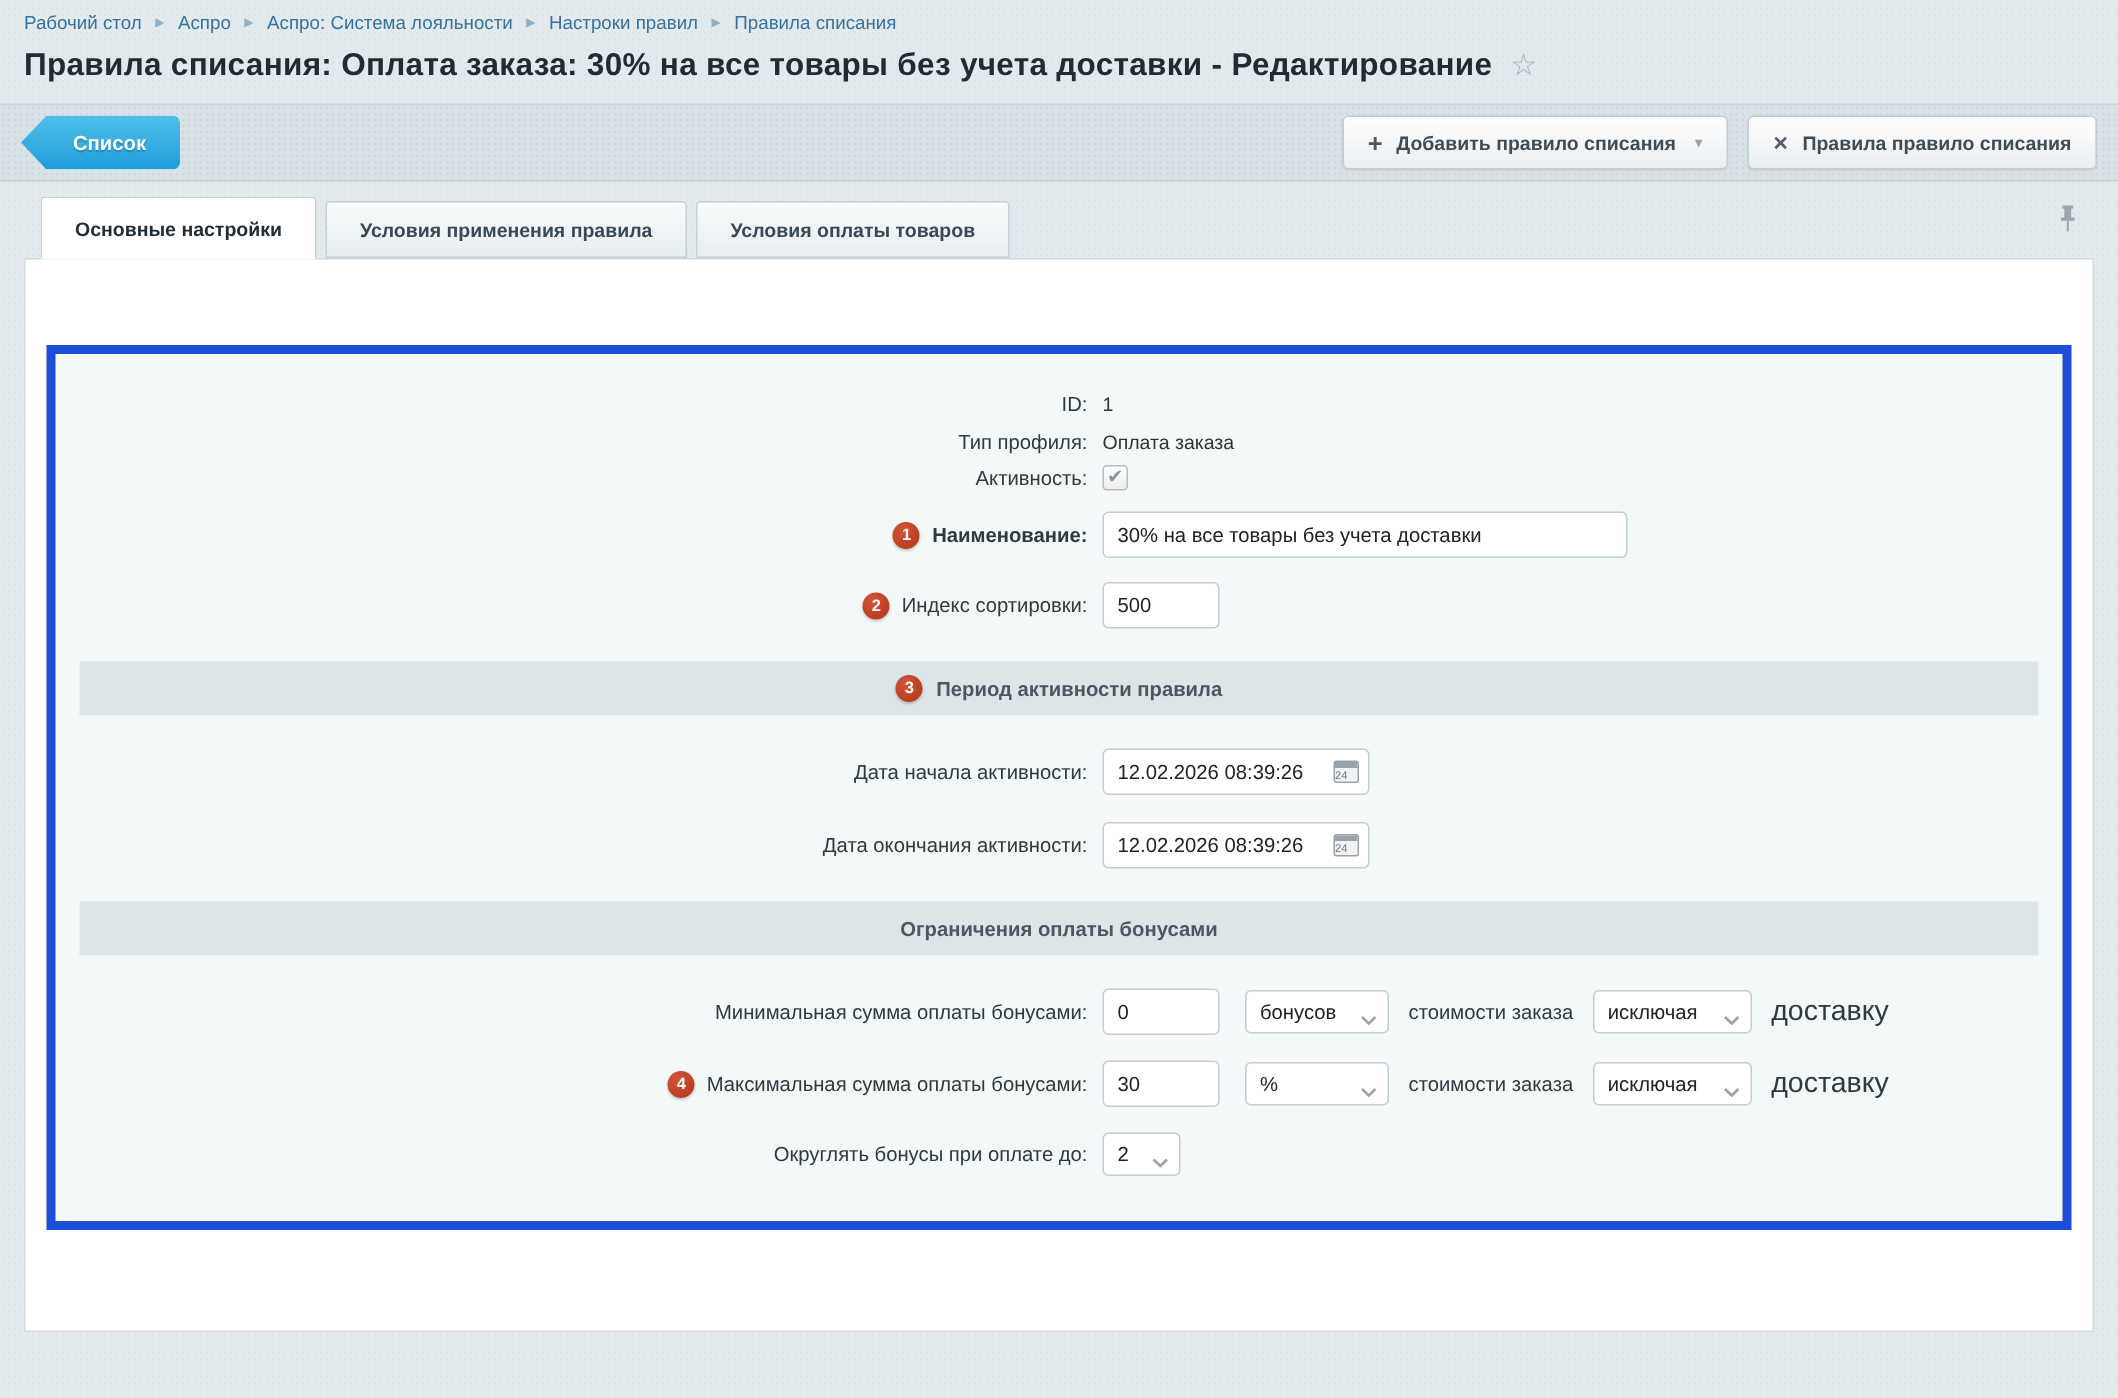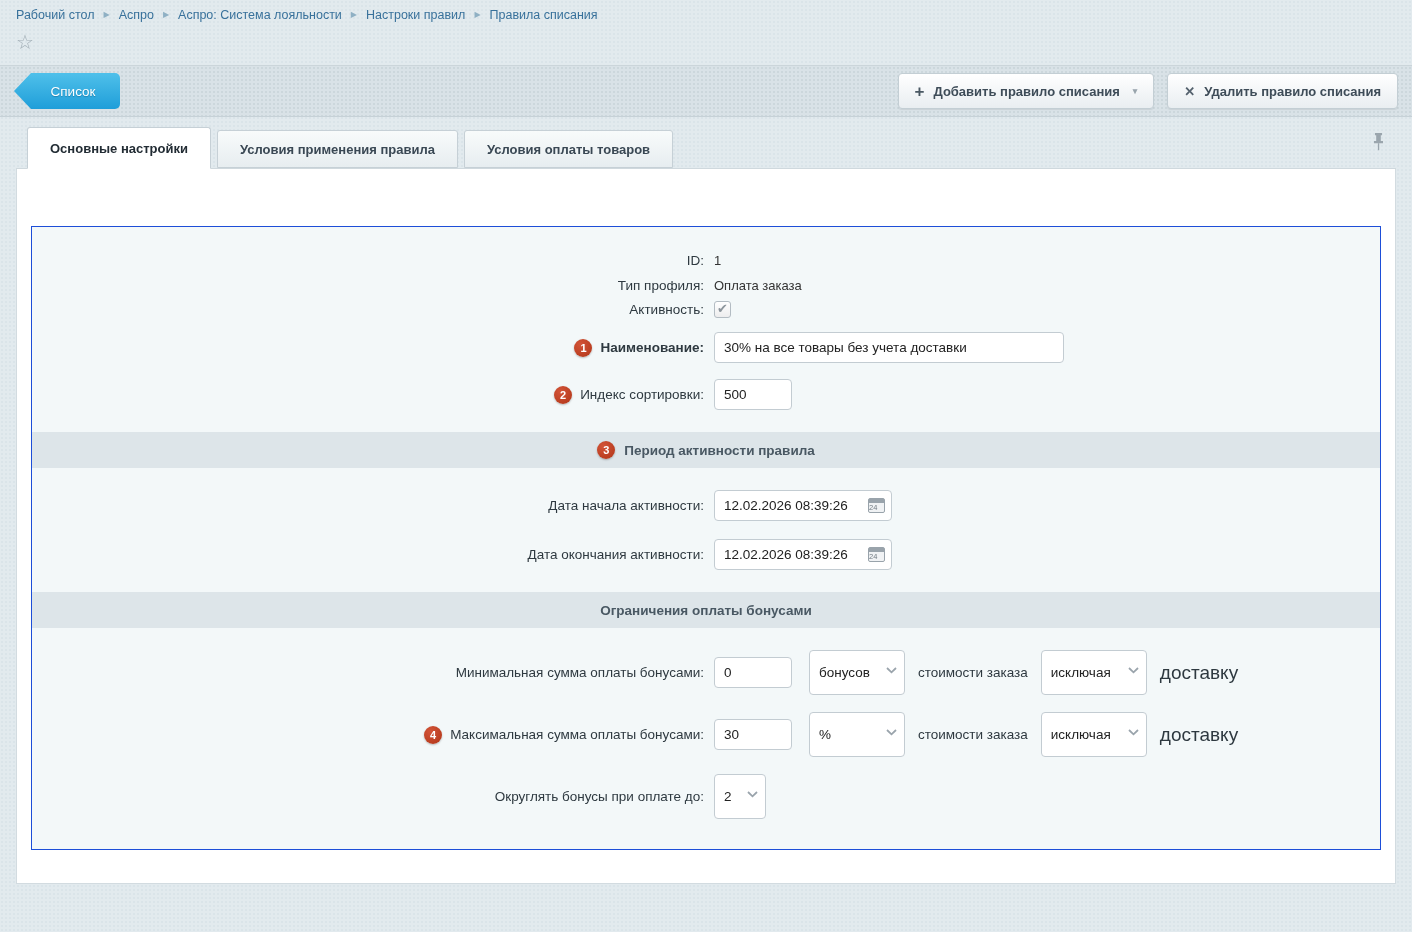--- a/index.html
+++ b/index.html
@@ -25,21 +25,21 @@
     background-color:#d9e2e7;
     background-image: radial-gradient(#ccd7dc 1px, rgba(0,0,0,0) 1px);
     background-size:4px 4px;
     border-top:1px solid #cbd5da; border-bottom:1px solid #c6d1d7;
   }
   .btn-list {
     position:relative; height:36px; min-width:106px; padding:0 18px 0 30px;
     display:flex; align-items:center; justify-content:center;
     background:linear-gradient(#4fc0ea,#1f9ed9);
     clip-path:polygon(17px 0, 100% 0, 100% 100%, 17px 100%, 0 50%);
-    border-radius:5px; color:#fff; font-weight:normal; font-size:13.5px;
+    border-radius:5px; color:#fff; font-weight:bold; font-size:13.5px;
     text-shadow:0 1px 1px rgba(0,60,90,.35); cursor:pointer;
   }
   .toolbar-right { margin-left:auto; display:flex; gap:13px; }
   .tbtn {
     height:36px; padding:0 16px; display:flex; align-items:center; gap:9px;
     background:linear-gradient(#ffffff,#e9eef1);
     border:1px solid #c3ced4; border-radius:4px;
     box-shadow:0 1px 1px rgba(0,0,0,.07);
     font-weight:bold; font-size:13px; color:#3e4c58; cursor:pointer;
   }
@@ -59,22 +59,22 @@
     background:#fff; height:42px; border-bottom:1px solid #fff;
     margin-bottom:-1px; z-index:3; color:#222c34;
   }
   .tabs .pin { margin-left:auto; align-self:center; cursor:pointer; padding-bottom:8px; }
   
   .content {
     margin:0 16px; background:#fff; border:1px solid #d2dbe0; border-top:1px solid #cfd8dd;
     position:relative; z-index:2; height:716px; display:flex; flex-direction:column;
   }
   .panel {
-    margin:57px 14px 0; background:#f3f8f9; border:1px solid #1d4ed8;
-    padding:26px 0 30px; flex:0 0 auto;
+    margin:57px 14px 0; background:#f3f8f9; border:6px solid #1d4ed8;
+    padding:26px 16px 30px; flex:0 0 auto;
   }
   .frow { display:flex; align-items:center; }
   .flabel {
     width:672px; flex:0 0 672px; display:flex; align-items:center;
     justify-content:flex-end; gap:8px; text-align:right;
     font-size:13.5px; color:#2e3940; padding-right:0;
   }
   .fval { margin-left:10px; display:flex; align-items:center; }
   .badge {
     min-width:18px; height:18px; border-radius:50%;
@@ -101,21 +101,21 @@
   .inp-date { width:178px; padding-right:32px; color:#9ba5ad; }
   .cal {
     position:absolute; right:7px; top:8px; width:17px; height:15px;
     border:1px solid #99a3ab; border-radius:2px;
     background:linear-gradient(#99a3ab 0 4px, #f0f2f4 4px);
     font-size:7.5px; color:#707a82; display:flex; align-items:flex-end; justify-content:flex-start;
     line-height:1.2; cursor:pointer;
   }
   .sel { position:relative; display:inline-block; }
   .sel select {
-    appearance:none; -webkit-appearance:none; height:45px;
+    appearance:none; -webkit-appearance:none; height:29px;
     border:1px solid #c3ccd2; border-radius:4px; background:#fff;
     padding:0 26px 0 9px; font-size:13.5px; color:#222; font-family:inherit;
     width:100%; cursor:pointer; outline:none;
   }
   .sel .chev { position:absolute; right:8px; top:12px; pointer-events:none; }
   .sel-unit { width:96px; } .sel-mode { width:106px; } .sel-round { width:52px; }
   .sel-round select { padding-right:22px; }
   .mid-text { margin:0 13px; color:#2e3940; font-size:13.5px; }
   .tail-text { margin-left:13px; color:#2e3940; font-size:19px; }
   .section-band {
@@ -147,36 +147,37 @@
   <span class="crumb">Аспро</span>
   <span class="crumb-sep">▶</span>
   <span class="crumb">Аспро: Система лояльности</span>
   <span class="crumb-sep">▶</span>
   <span class="crumb">Настроки правил</span>
   <span class="crumb-sep">▶</span>
   <span class="crumb">Правила списания</span>
 </div>
 
 <div class="title-row">
+  <h1 class="page-title">Правила списания: Оплата заказа: 30% на все товары без учета доставки - Редактирование</h1>
   <span class="star">☆</span>
 </div>
 
 <div class="toolbar">
   <div class="btn-list">
     <span>Список</span>
   </div>
   <div class="toolbar-right">
     <button class="tbtn">
       <span class="plus">+</span>
       <span>Добавить правило списания</span>
       <span class="caret">▾</span>
     </button>
     <button class="tbtn">
       <span class="xmark">✕</span>
-      <span>Удалить правило списания</span>
+      <span>Правила правило списания</span>
     </button>
   </div>
 </div>
 
 <div class="tabs">
   <div class="tab active">
     <span>Основные настройки</span>
   </div>
   <div class="tab">
     <span>Условия применения правила</span>

